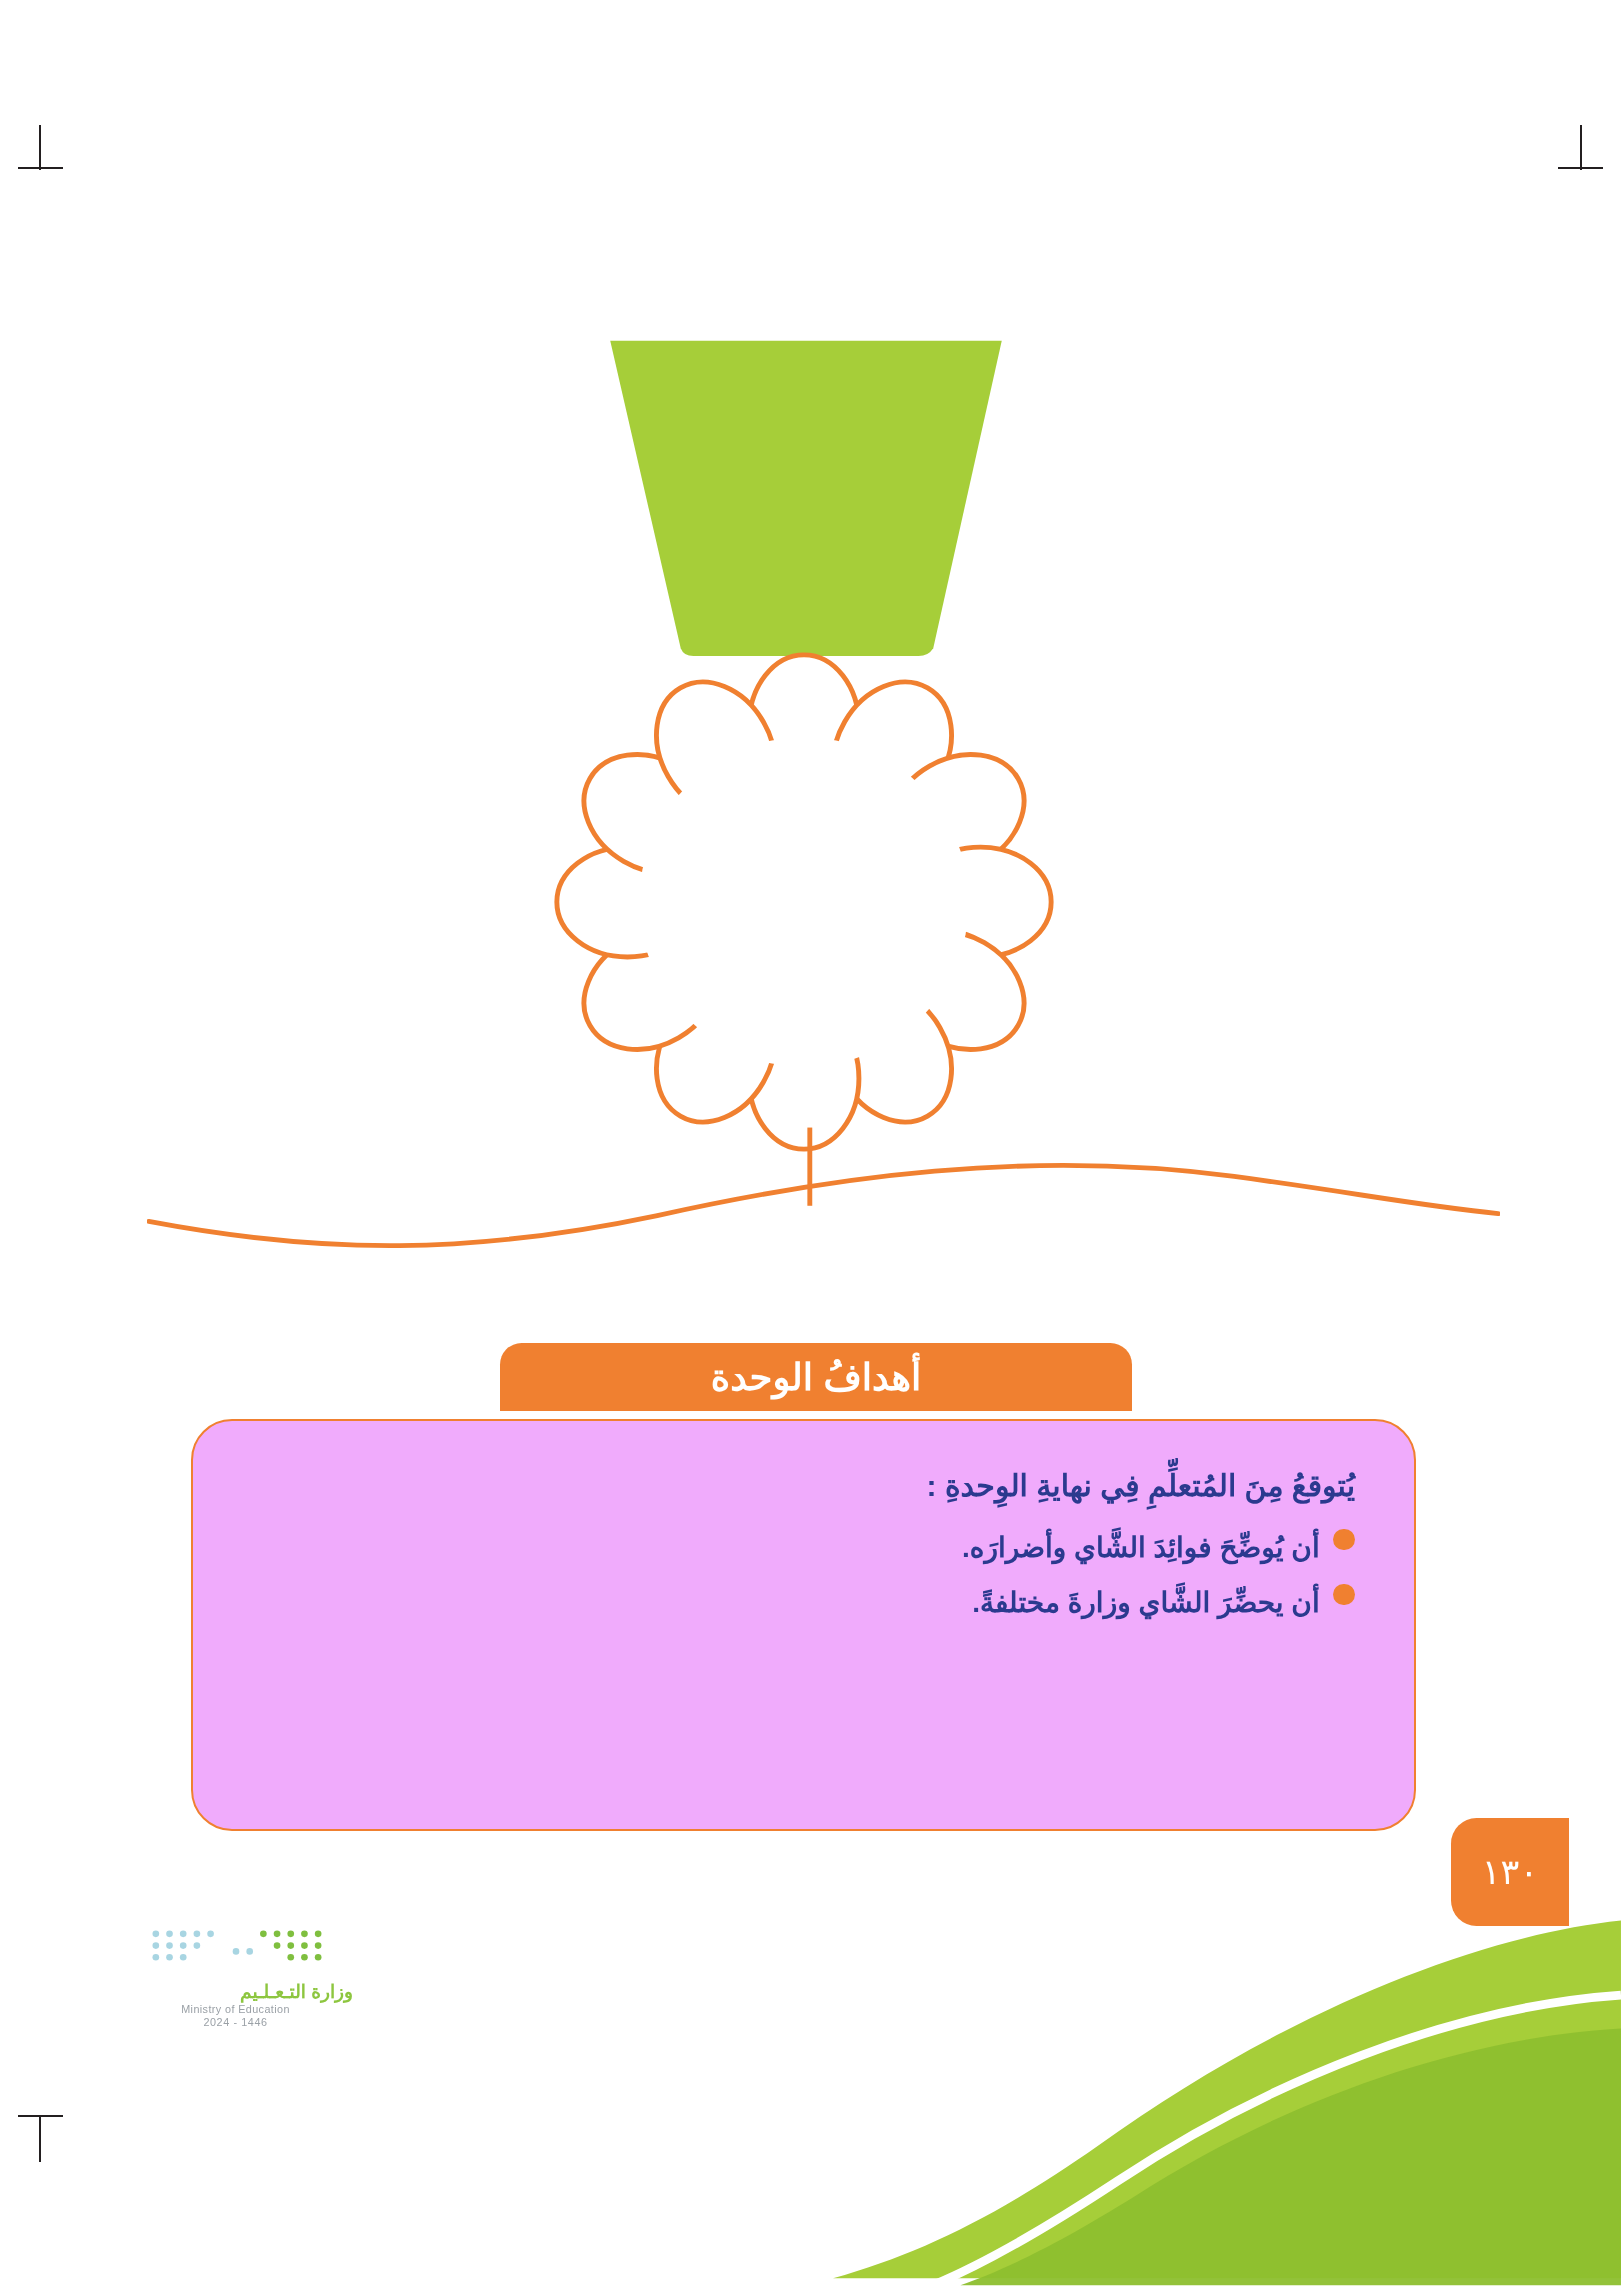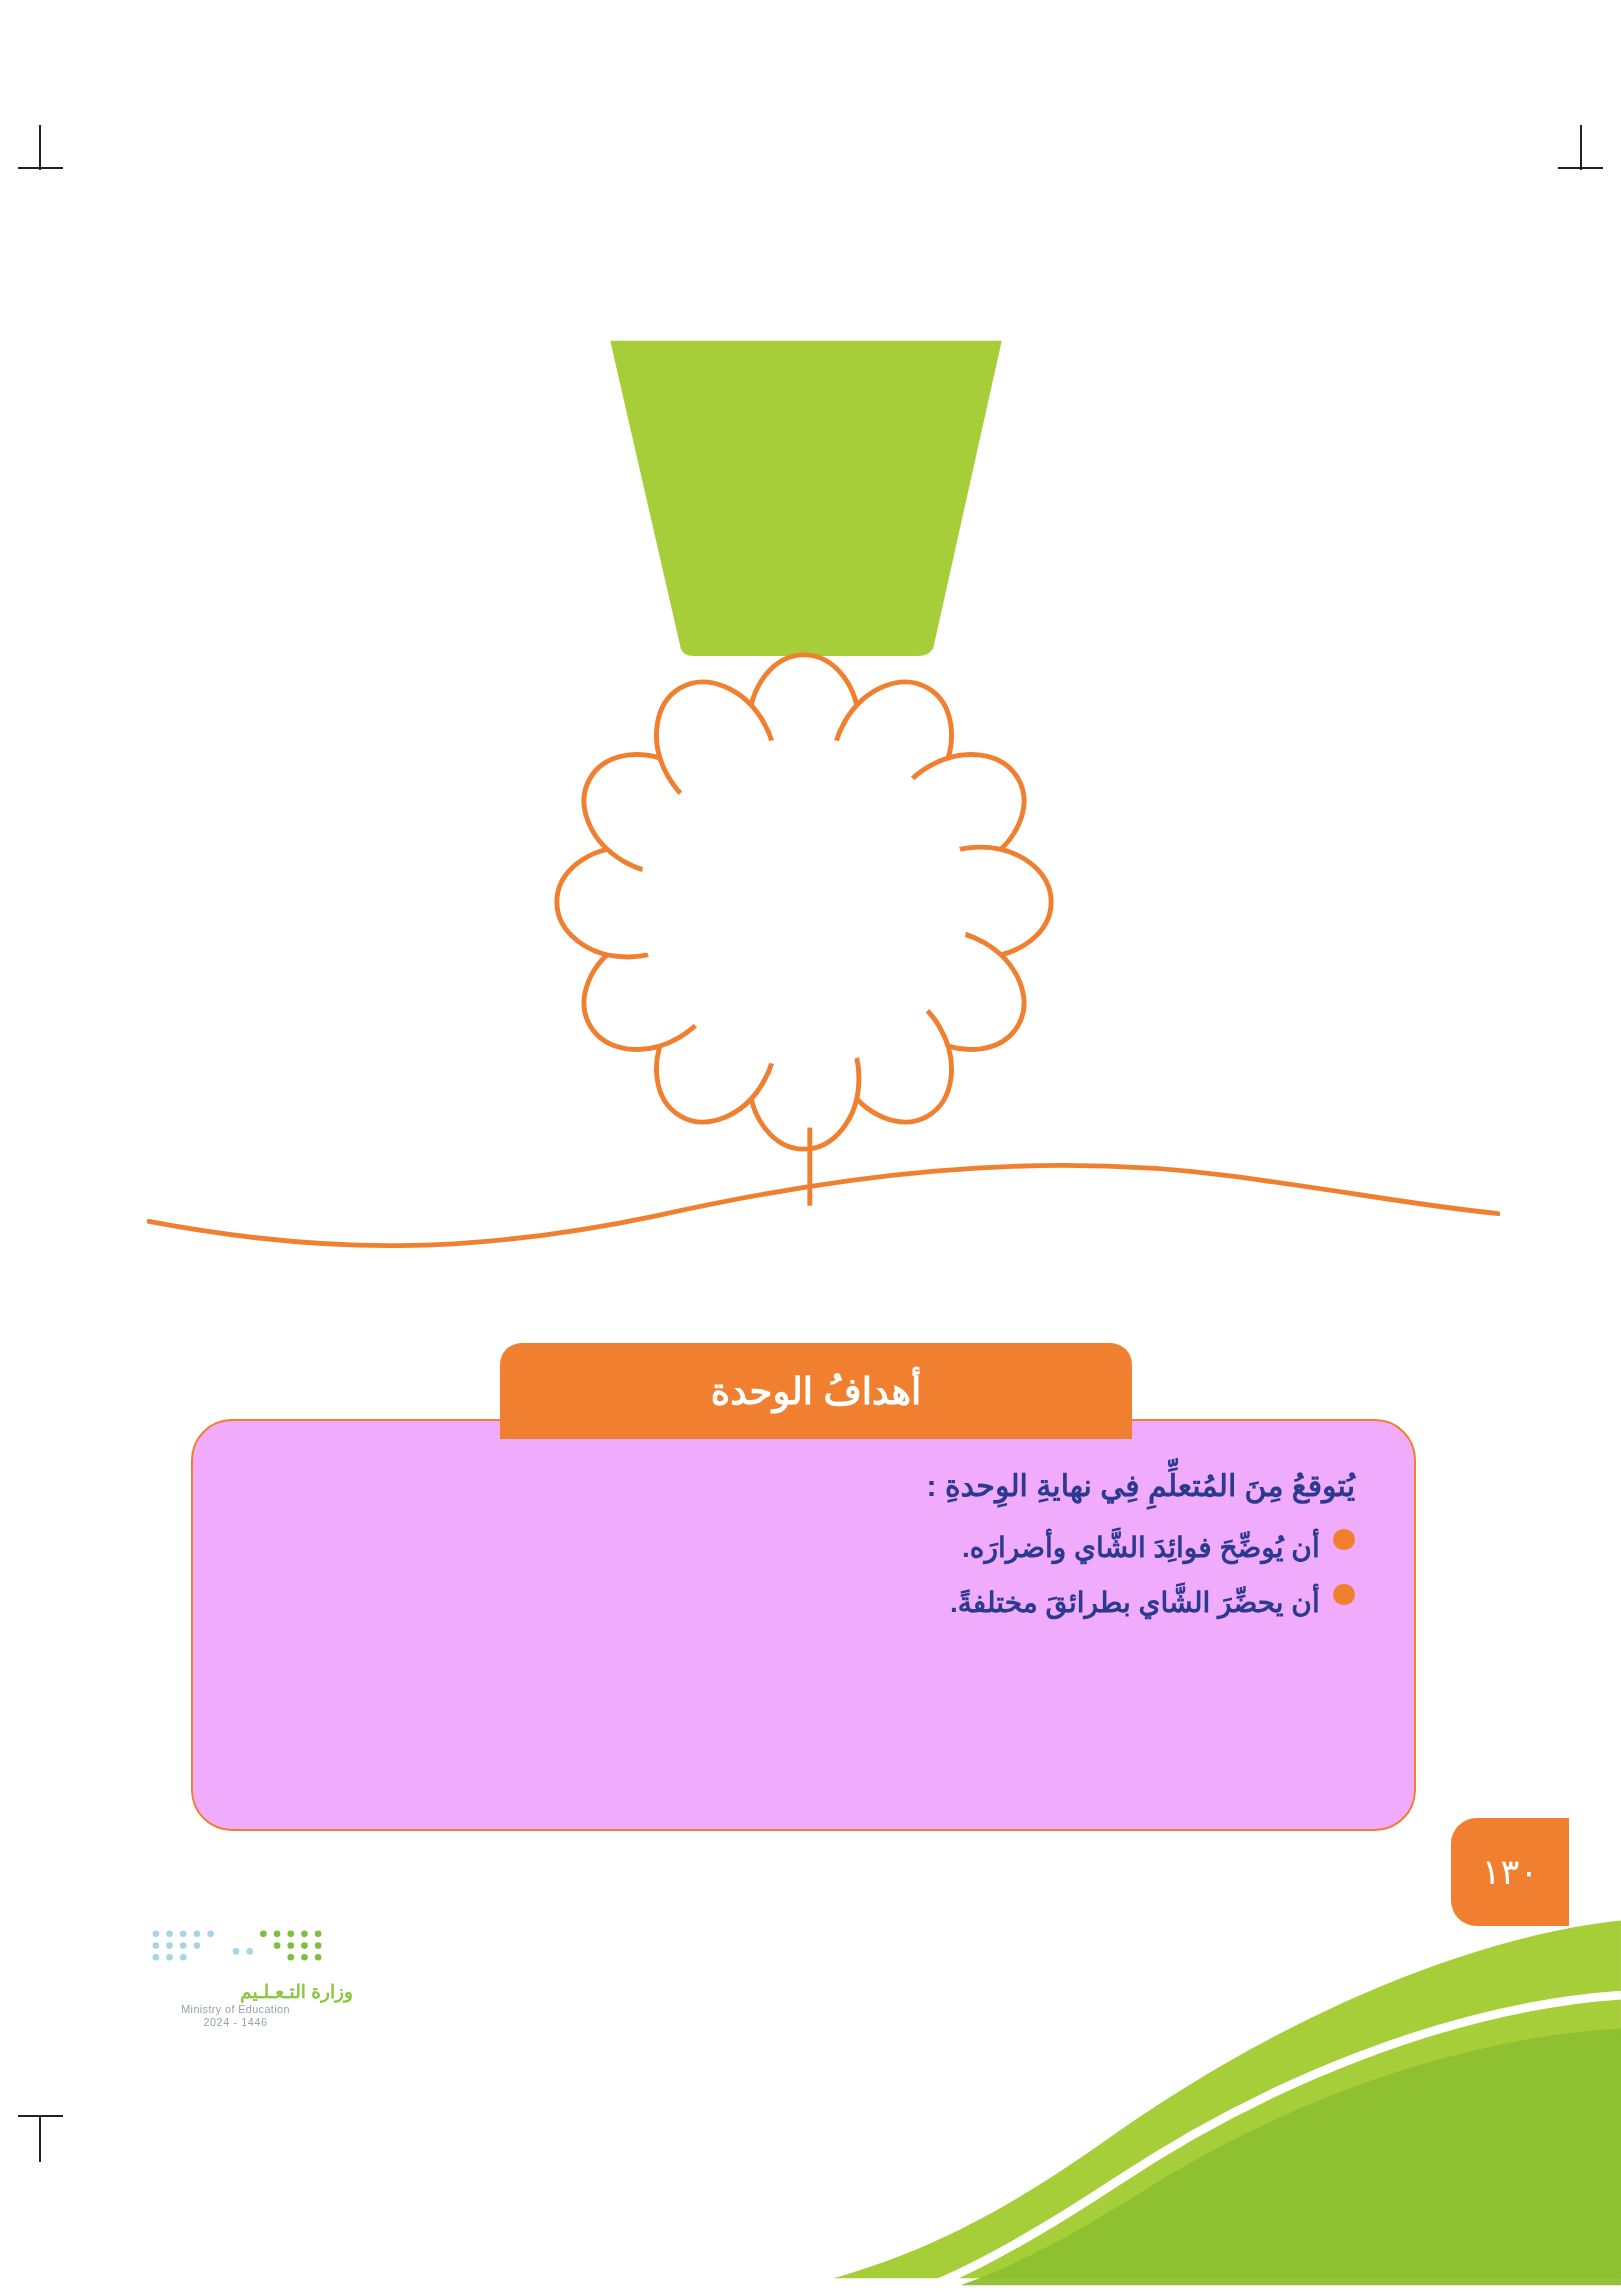--- a/index.html
+++ b/index.html
@@ -85,21 +85,21 @@
     width: 1353px;
     height: 176px;
   }
 
   
   .goals-header {
     position: absolute;
     left: 500px;
     top: 1343px;
     width: 632px;
-    height: 96px;
+    height: 68px;
     background: #f08030;
     border-radius: 21.6px 21.6px 0 0;
     display: flex;
     align-items: center;
     justify-content: center;
     color: #ffffff;
     font-size: 37px;
     font-weight: bold;
     z-index: 3;
   }
@@ -259,21 +259,21 @@
 
   <div class="goals-body">
     <p class="goals-intro">يُتوقعُ مِنَ المُتعلِّمِ فِي نهايةِ الوِحدةِ :</p>
 
     <div class="goal-item">
       <span class="goal-bullet"></span>
       <span class="goal-text">أن يُوضِّحَ فوائِدَ الشَّاي وأضرارَه.</span>
     </div>
     <div class="goal-item">
       <span class="goal-bullet"></span>
-      <span class="goal-text">أن يحضِّرَ الشَّاي بطرائقَ مختلفةً.</span>
+      <span class="goal-text">أن يحضِّرَ الشَّاي وزارةَ مختلفةً.</span>
     </div>
   </div>
 
   <div class="page-tab">١٣٠</div>
 
   <div class="swoosh">
     <svg width="1033" height="392" viewBox="0 0 1054 400" xmlns="http://www.w3.org/2000/svg">
       <path d="M1054,20 C900,36 700,120 520,250 C420,320 340,360 250,385 L1054,385 Z" fill="#a6ce39"></path>
       <path d="M1054,130 C880,140 700,210 560,300 C470,356 420,378 380,392 L1054,392 Z" fill="#8dbf2e" opacity="0.95"></path>
       <path d="M1054,96 C880,108 690,186 540,286 C455,342 400,372 352,392" fill="none" stroke="#ffffff" stroke-width="9"></path>

